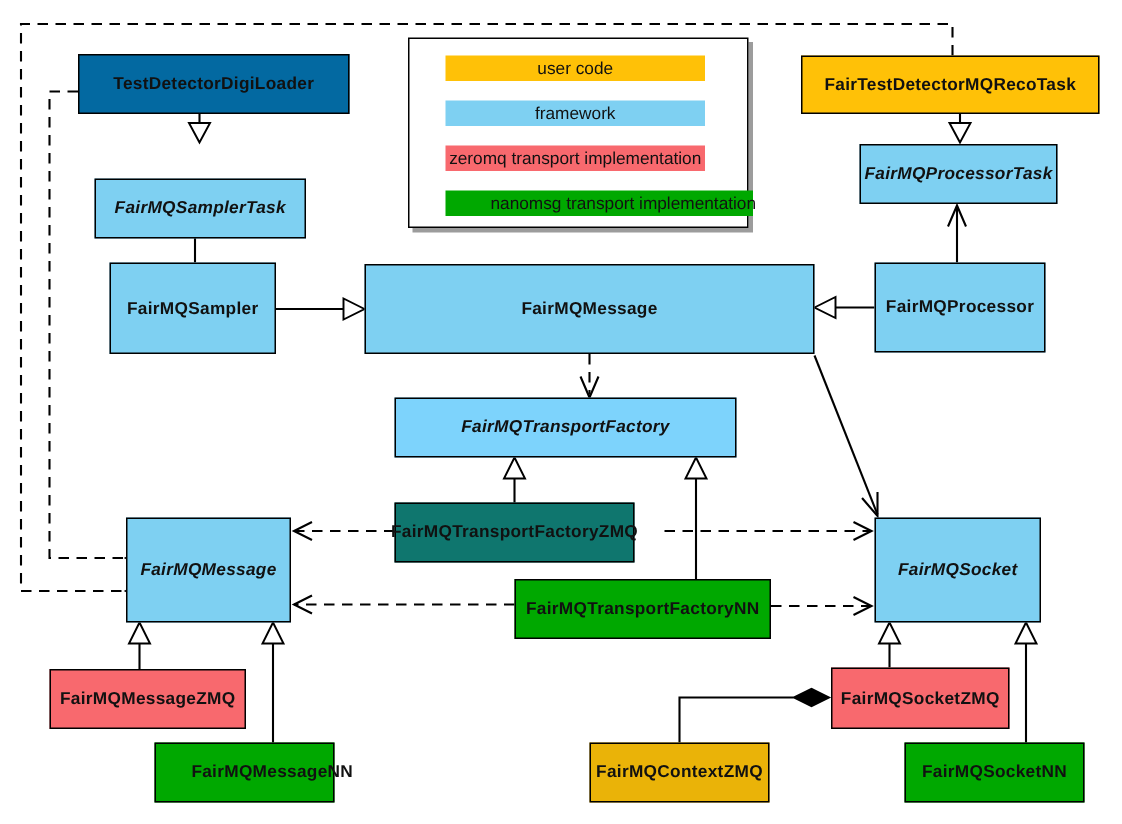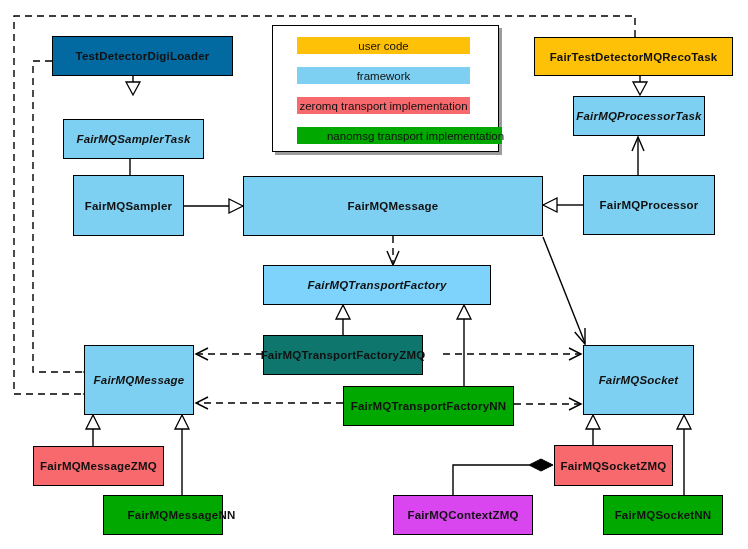--- a/index.html
+++ b/index.html
@@ -161,27 +161,27 @@
       </div>
     <div class="legend-item" style="top: 101px; background-color: rgb(0, 168, 0); padding-left: 32px;">
         <span>nanomsg transport implementation</span>
       </div>
   </div>
 
   <div class="node" style="left: 52px; top: 36px; width: 181px; height: 40px; background-color: #0369a1;">TestDetectorDigiLoader</div>
   <div class="node abstract" style="left: 63px; top: 95px; width: 141px; height: 40px; background-color: rgb(126, 208, 242); margin-top: 24px;">FairMQSamplerTask</div>
   <div class="node" style="left: 73px; top: 175px; width: 111px; height: 61px; background-color: rgb(126, 208, 242);">FairMQSampler</div>
   <div class="node" style="left: 243px; top: 176px; width: 300px; height: 60px; background-color: rgb(126, 208, 242);">FairMQMessage</div>
-  <div class="node" style="left: 583px; top: 175px; width: 132px; height: 60px; background-color: rgb(126, 208, 242);">FairMQProcessor</div>
+  <div class="node" style="left: 583px; top: 175px; width: 114px; height: 60px; background-color: rgb(126, 208, 242);">FairMQProcessor</div>
   <div class="node abstract" style="left: 573px; top: 96px; width: 132px; height: 40px; background-color: rgb(126, 208, 242);">FairMQProcessorTask</div>
   <div class="node" style="left: 534px; top: 37px; width: 199px; height: 39px; background-color: rgb(255, 193, 7);">FairTestDetectorMQRecoTask</div>
   <div class="node abstract" style="left: 263px; top: 265px; width: 228px; height: 40px; background-color: #7dd3fc;">FairMQTransportFactory</div>
   <div class="node" style="left: 263px; top: 335px; width: 160px; height: 40px; background-color: #0f766e;">FairMQTransportFactoryZMQ</div>
   <div class="node" style="left: 343px; top: 386px; width: 171px; height: 40px; background-color: rgb(0, 168, 0);">FairMQTransportFactoryNN</div>
   <div class="node abstract" style="left: 84px; top: 345px; width: 110px; height: 70px; background-color: rgb(126, 208, 242);">FairMQMessage</div>
   <div class="node abstract" style="left: 583px; top: 345px; width: 111px; height: 70px; background-color: rgb(126, 208, 242);">FairMQSocket</div>
   <div class="node" style="left: 33px; top: 446px; width: 131px; height: 40px; background-color: rgb(248, 105, 110);">FairMQMessageZMQ</div>
   <div class="node" style="left: 103px; top: 495px; width: 120px; height: 40px; background-color: rgb(0, 168, 0); padding-left: 37px;">FairMQMessageNN</div>
   <div class="node" style="left: 554px; top: 445px; width: 119px; height: 41px; background-color: rgb(248, 105, 110);">FairMQSocketZMQ</div>
   <div class="node" style="left: 603px; top: 495px; width: 120px; height: 40px; background-color: rgb(0, 168, 0); text-align: center;">FairMQSocketNN</div>
-  <div class="node" style="left: 393px; top: 495px; width: 140px; height: 40px; background-color: #d946ef;">FairMQContextZMQ</div>
+  <div class="node" style="left: 393px; top: 495px; width: 120px; height: 40px; background-color: #eab308;">FairMQContextZMQ</div>
 
 </div>
 
 </body></html>

